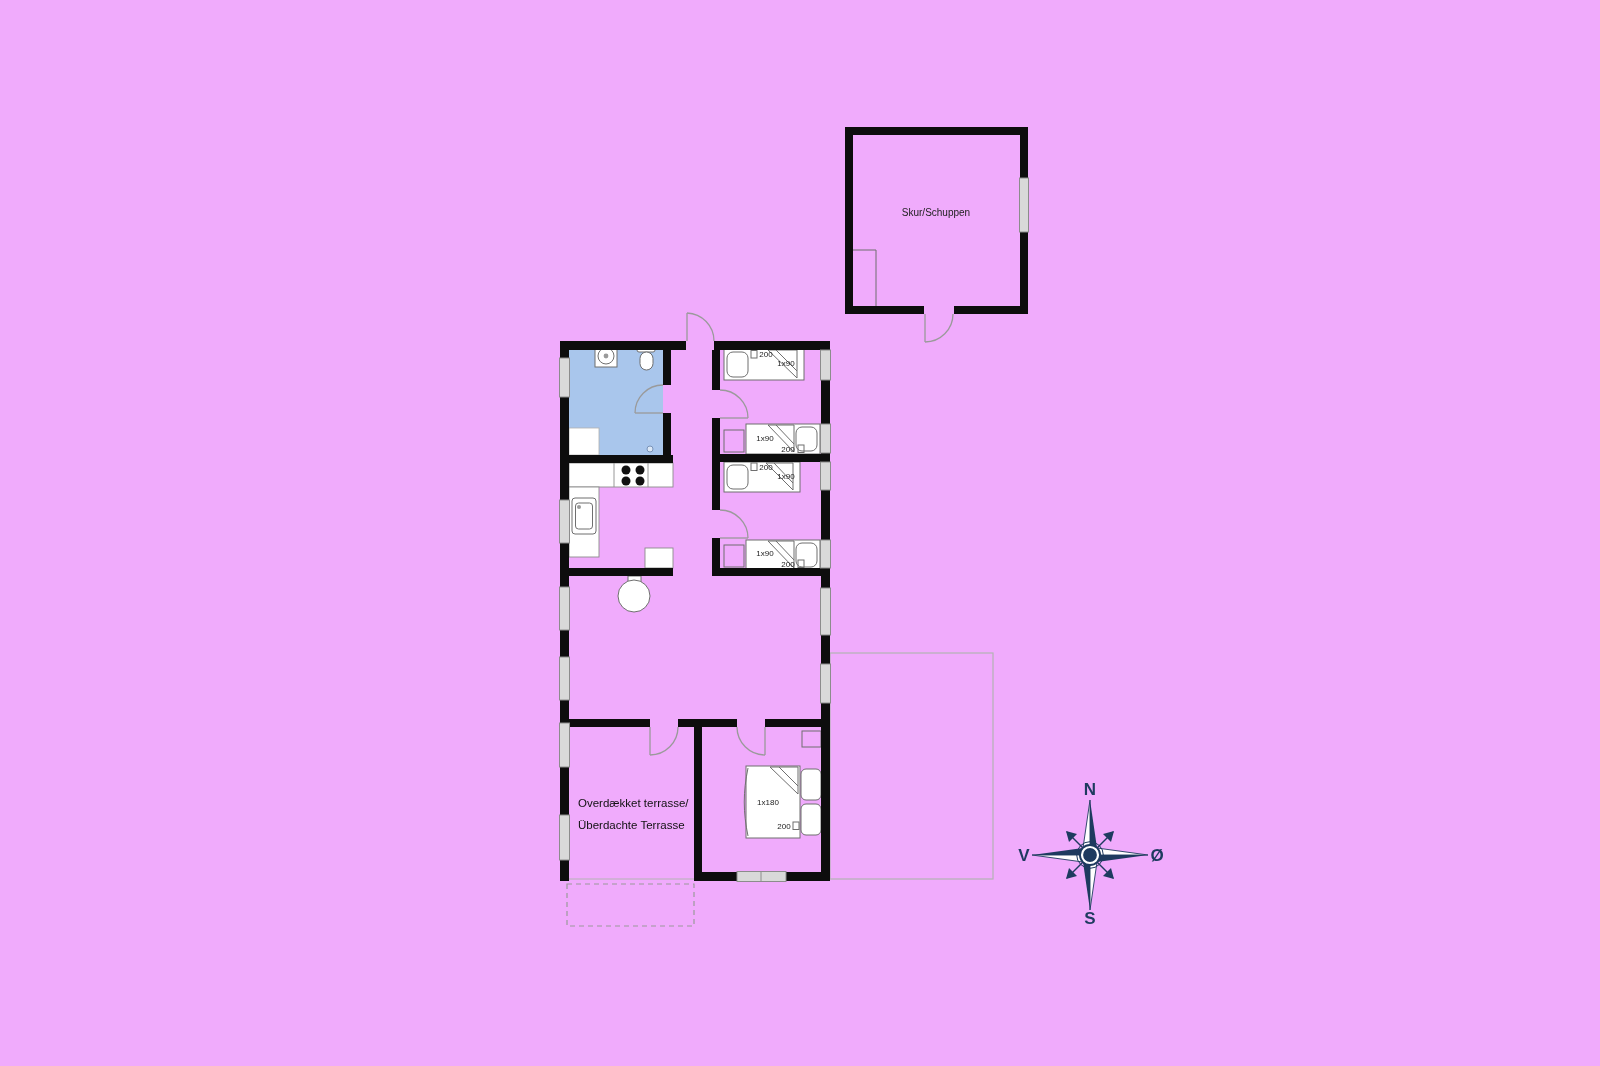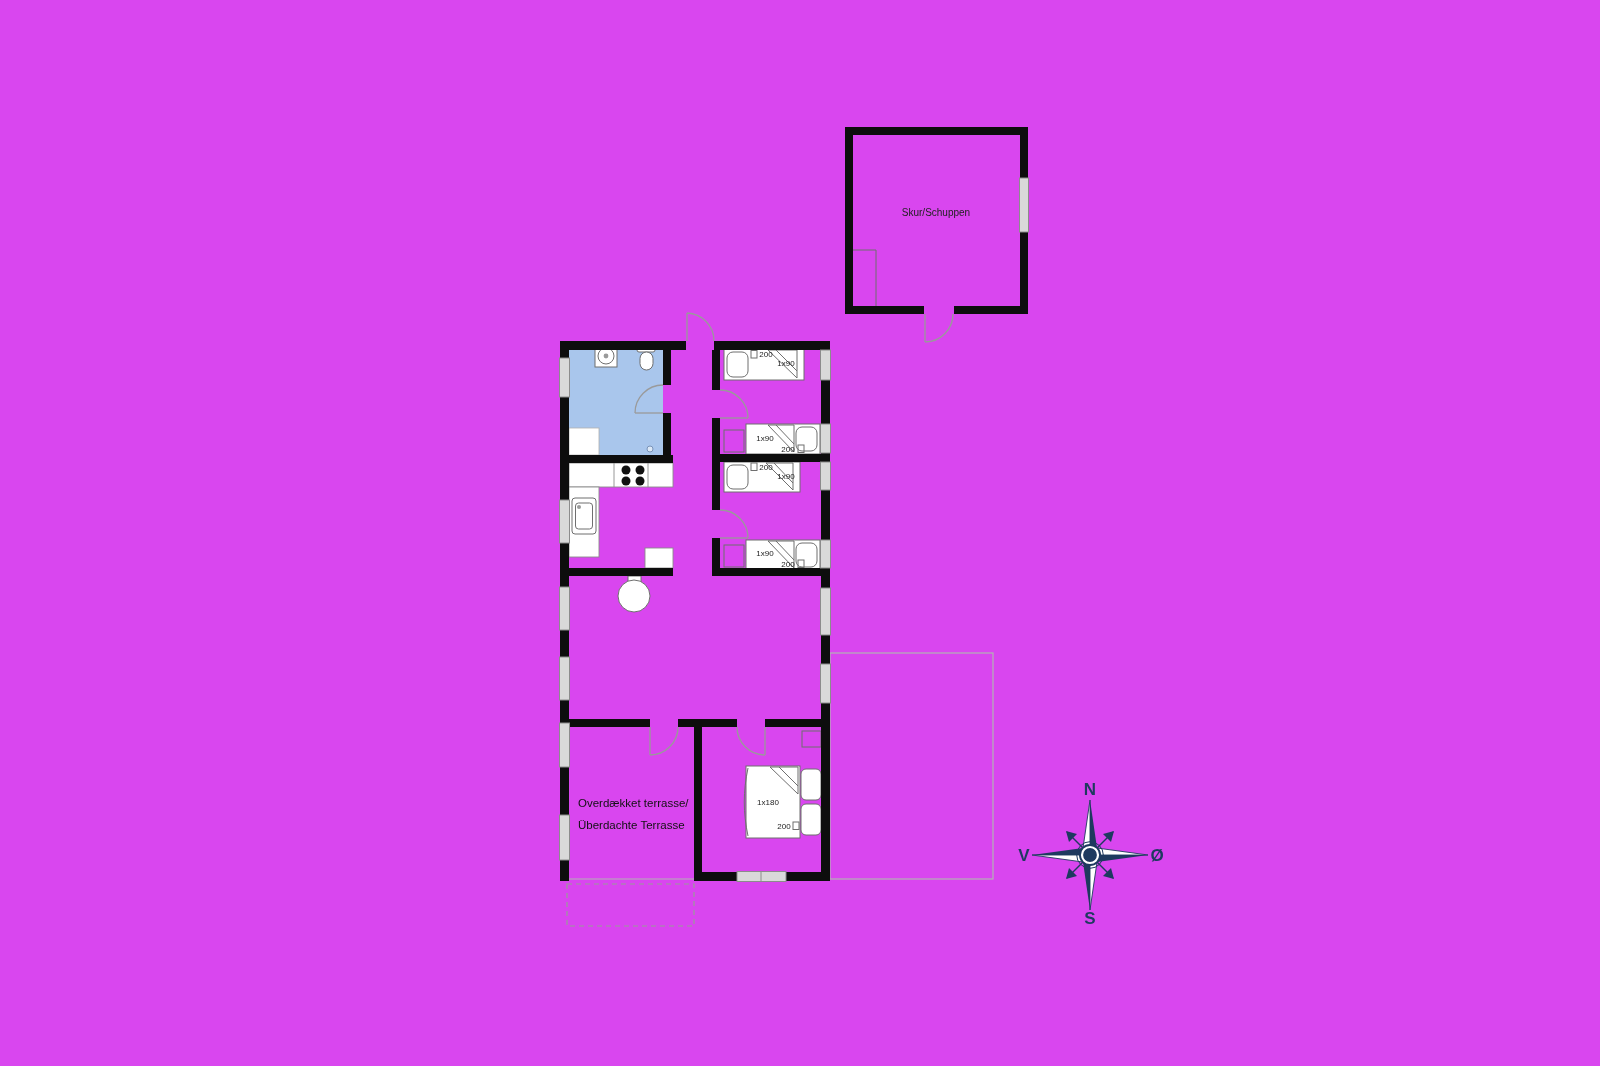--- a/index.html
+++ b/index.html
@@ -1,16 +1,16 @@
 <!DOCTYPE html>
 <html><head>
 <meta charset="utf-8">
 <style>
   html,body{margin:0;padding:0;background:#ffffff;}
-  .canvas{position:relative;width:1600px;height:1066px;background:#d946ef;overflow:hidden;
+  .canvas{position:relative;width:1600px;height:1066px;background:#f0abfc;overflow:hidden;
           font-family:"Liberation Sans", sans-serif;}
   svg{position:absolute;left:0;top:0;}
   .wall{fill:#0d0d0d;stroke:none;}
   .win{fill:#d9d9d9;stroke:#8c8c8c;stroke-width:1;}
   .thin{stroke:#b3b3b3;stroke-width:1.2;fill:none;}
   .dash{stroke:#9a9a9a;stroke-width:1.2;fill:none;stroke-dasharray:5 4;}
   .door{stroke:#9a9a9a;stroke-width:1.3;fill:none;}
   .furn{fill:#ffffff;stroke:#6f6f6f;stroke-width:1;}
   .furnl{fill:none;stroke:#6f6f6f;stroke-width:1;}
   .counter{fill:#ffffff;stroke:#8c8c8c;stroke-width:0.9;}

